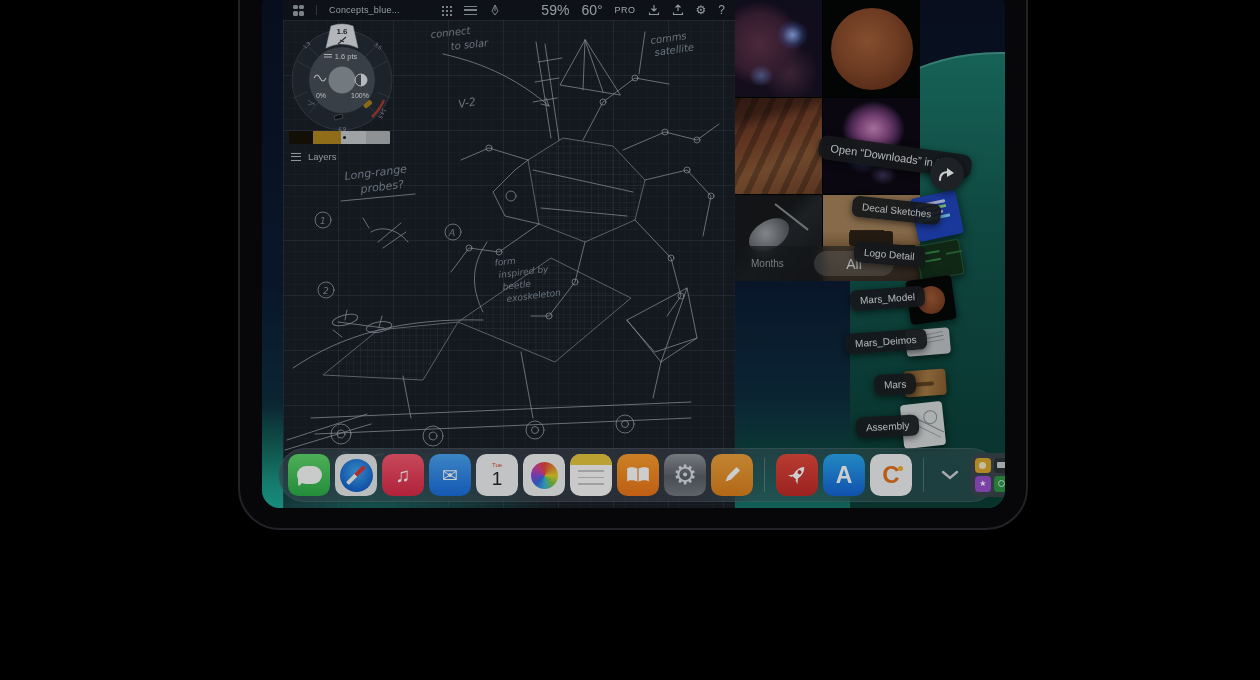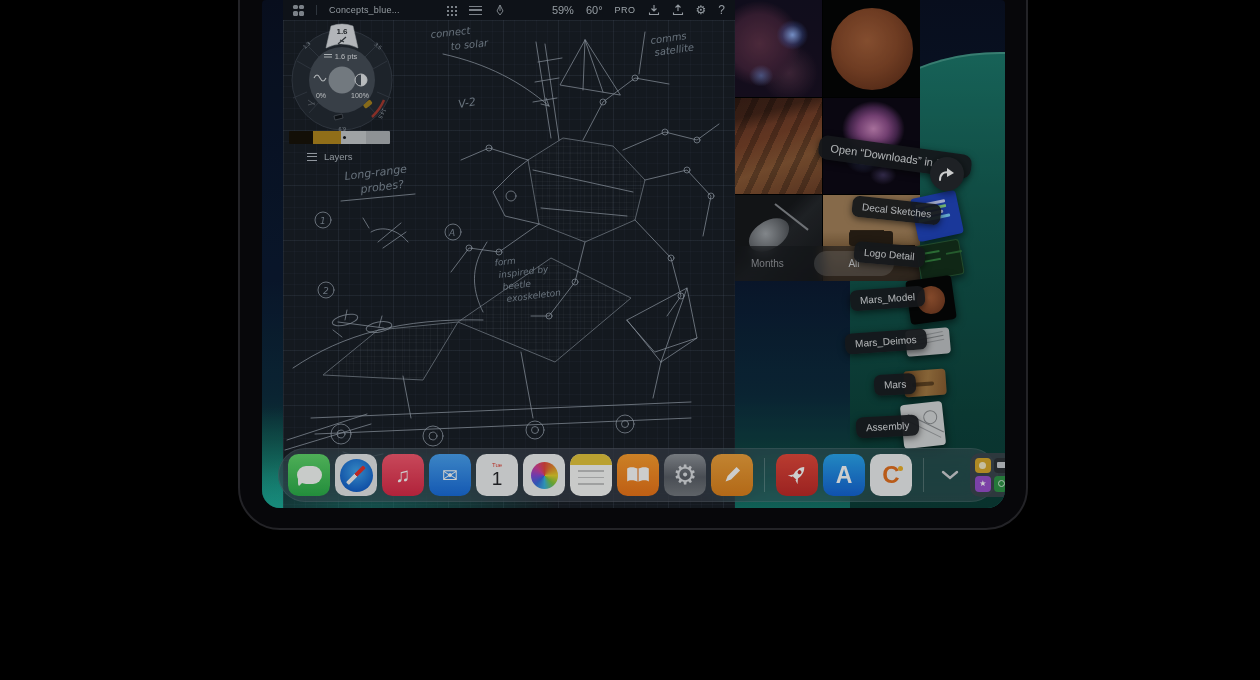--- a/index.html
+++ b/index.html
@@ -37,21 +37,21 @@
   .tb-grid i { background:#9aa1a9; border-radius:1.5px; }
   .tb-sep { width:1px; height:10px; background:#3a414b; }
   .tb-title { font-size:9px; color:#b9c0c8; letter-spacing:.2px; }
   .tb-dots { width:11px; height:11px;
              background-image:radial-gradient(circle, #9aa1a9 1px, transparent 1.2px);
              background-size:4px 4px; background-position:0 0; }
   .tb-lines { width:13px; height:9px; border-top:1.5px solid #9aa1a9;
               border-bottom:1.5px solid #9aa1a9; position:relative; }
   .tb-lines::after { content:""; position:absolute; left:0; top:2.6px; width:13px; height:1.5px; background:#9aa1a9; }
   .tb-nib svg { display:block; }
-  .tb-num { font-size:11px; color:#b9c0c8; }
+  .tb-num { font-size:14px; color:#b9c0c8; }
   .tb-pro { font-size:9px; letter-spacing:.5px; color:#c5ccd3; }
   .tb-ic { color:#b9c0c8; font-size:12px; line-height:1; }
   .tb-ic svg { display:block; }
 
   
   .canvas { position:absolute; left:0; top:20px; width:452px; height:488px;
             background-color:#191e26;
             background-image:
               linear-gradient(rgba(140,160,185,.09) 1px, transparent 1px),
               linear-gradient(90deg, rgba(140,160,185,.09) 1px, transparent 1px),
@@ -67,21 +67,21 @@
   .wheel { position:absolute; left:5px; top:22px; width:108px; height:112px; z-index:3; }
   
   .colorbar { position:absolute; left:6px; top:131px; width:101px; height:13px; z-index:3;
               display:flex; border-radius:1px; overflow:hidden; }
   .colorbar .c1 { width:24px; background:#181208; }
   .colorbar .c2 { width:28px; background:#b5891f; position:relative; }
   .colorbar .c3 { width:25px; background:#c7cbce; position:relative; }
   .colorbar .c4 { width:24px; background:#b2b6ba; }
   .cb-dot { position:absolute; left:2px; top:5px; width:3px; height:3px; border-radius:50%; background:#15181c; }
   
-  .layers { position:absolute; left:24px; top:151px; z-index:3; display:flex; align-items:center; gap:7px;
+  .layers { position:absolute; left:8px; top:151px; z-index:3; display:flex; align-items:center; gap:7px;
             color:#b4bbc3; font-size:9.5px; }
   .burger { width:10px; height:8px; border-top:1.5px solid #b4bbc3; border-bottom:1.5px solid #b4bbc3; position:relative; }
   .burger::after { content:""; position:absolute; left:0; top:2.2px; width:10px; height:1.5px; background:#b4bbc3; }
 
   
   .photos { position:absolute; left:473px; top:0; width:185px; height:281px; z-index:2;
             background:#000; }
   .ph { position:absolute; }
   .ph-horsehead { left:0; top:0; width:87px; height:97px;
     background:
@@ -118,21 +118,21 @@
       background:#2c2116; border-radius:3px;
       box-shadow:6px 10px 0 -4px #241a10, 26px 10px 0 -4px #241a10, -4px -6px 0 -5px #36291a; }
   
   .ph-tabbar { position:absolute; left:0; top:246px; width:185px; height:35px; z-index:3;
                background:rgba(24,25,29,.55); backdrop-filter:blur(6px);
                display:flex; align-items:center; }
   .tab-months { position:absolute; left:16px; top:0; height:35px; display:flex; align-items:center;
                 color:#97999e; font-size:10px; }
   .tab-all-pill { position:absolute; left:79px; top:5px; width:80px; height:25px; border-radius:13px;
                   background:rgba(235,236,240,.17); display:flex; align-items:center; justify-content:center;
-                  color:#dddee1; font-size:10px; }
+                  color:#dddee1; font-size:14px; }
 
   
   .drag-pill { position:absolute; z-index:6; background:rgba(27,29,33,.94); color:#dee0e3;
                font-size:10px; padding:5px 10px; border-radius:7px; white-space:nowrap;
                box-shadow:0 2px 7px rgba(0,0,0,.55); }
   .pill-downloads { left:556px; top:145px; font-size:11px; padding:6px 12px; border-radius:9px; transform:rotate(8deg); }
   .pill-decal    { left:590px; top:200px; transform:rotate(6deg); }
   .pill-logo     { left:592px; top:244px; transform:rotate(5deg); }
   .pill-model    { left:588px; top:288px; transform:rotate(-4deg); }
   .pill-deimos   { left:583px; top:331px; transform:rotate(-4deg); }

